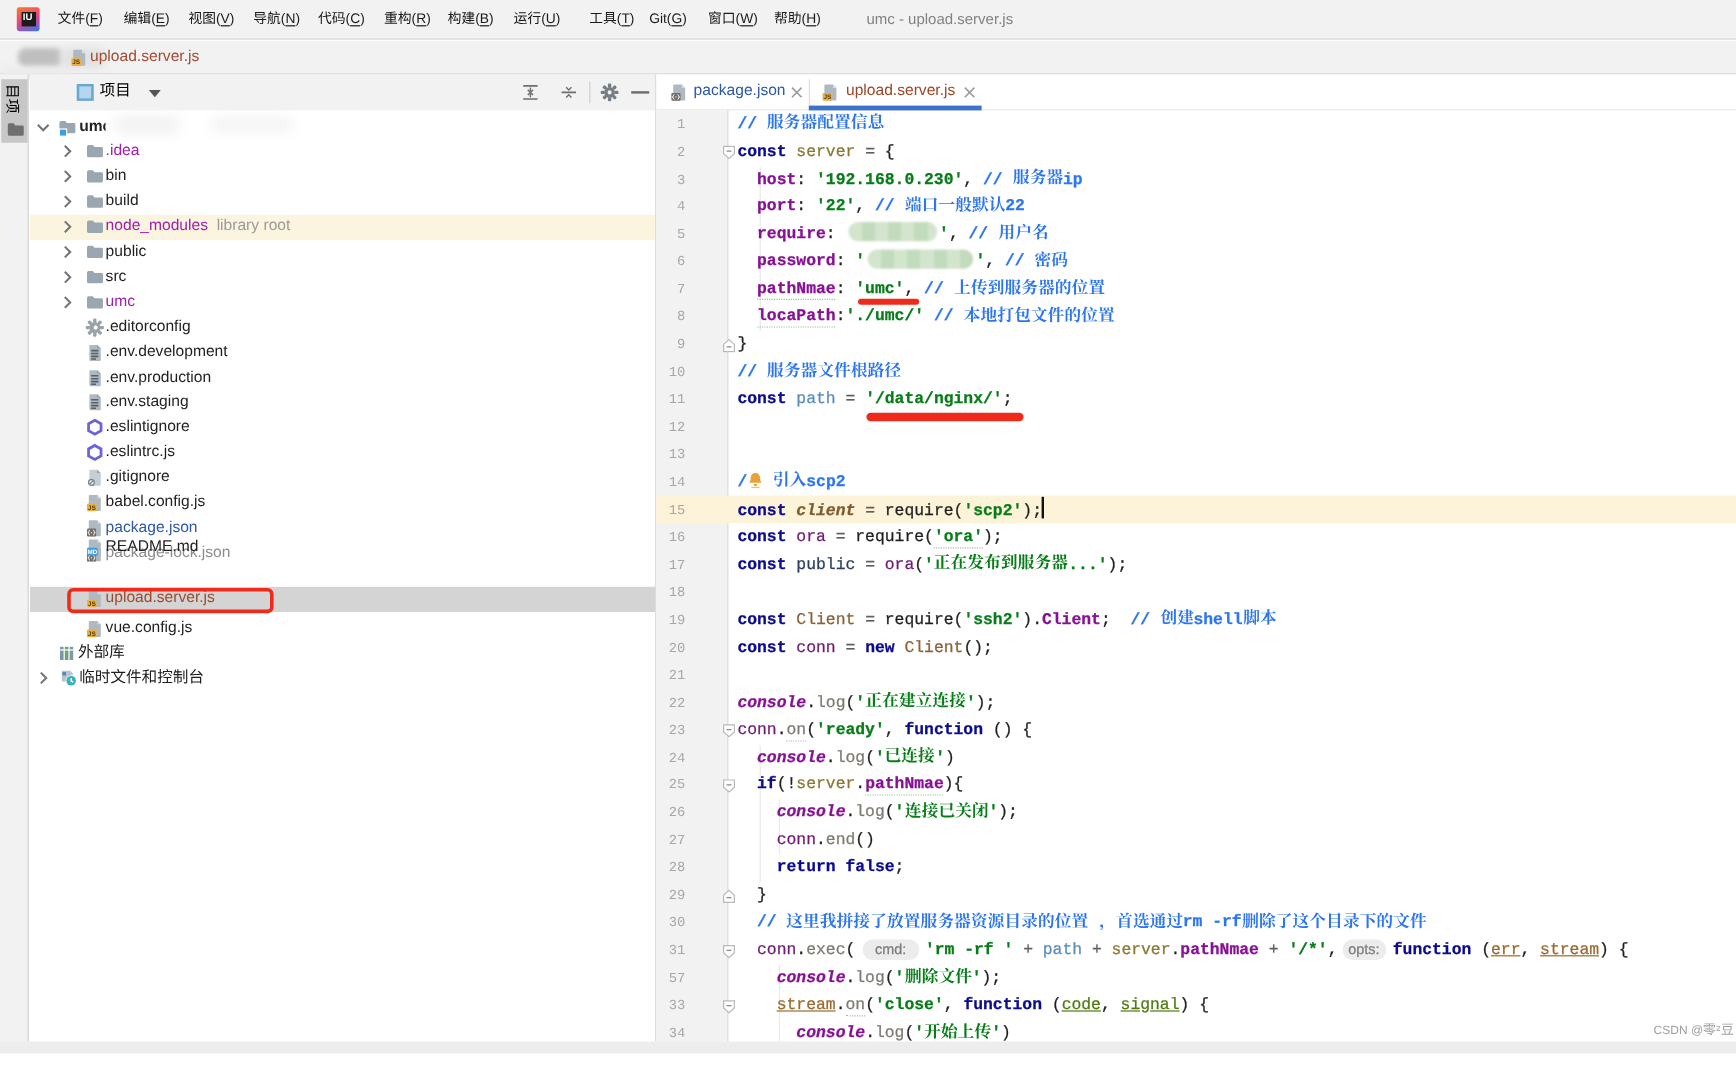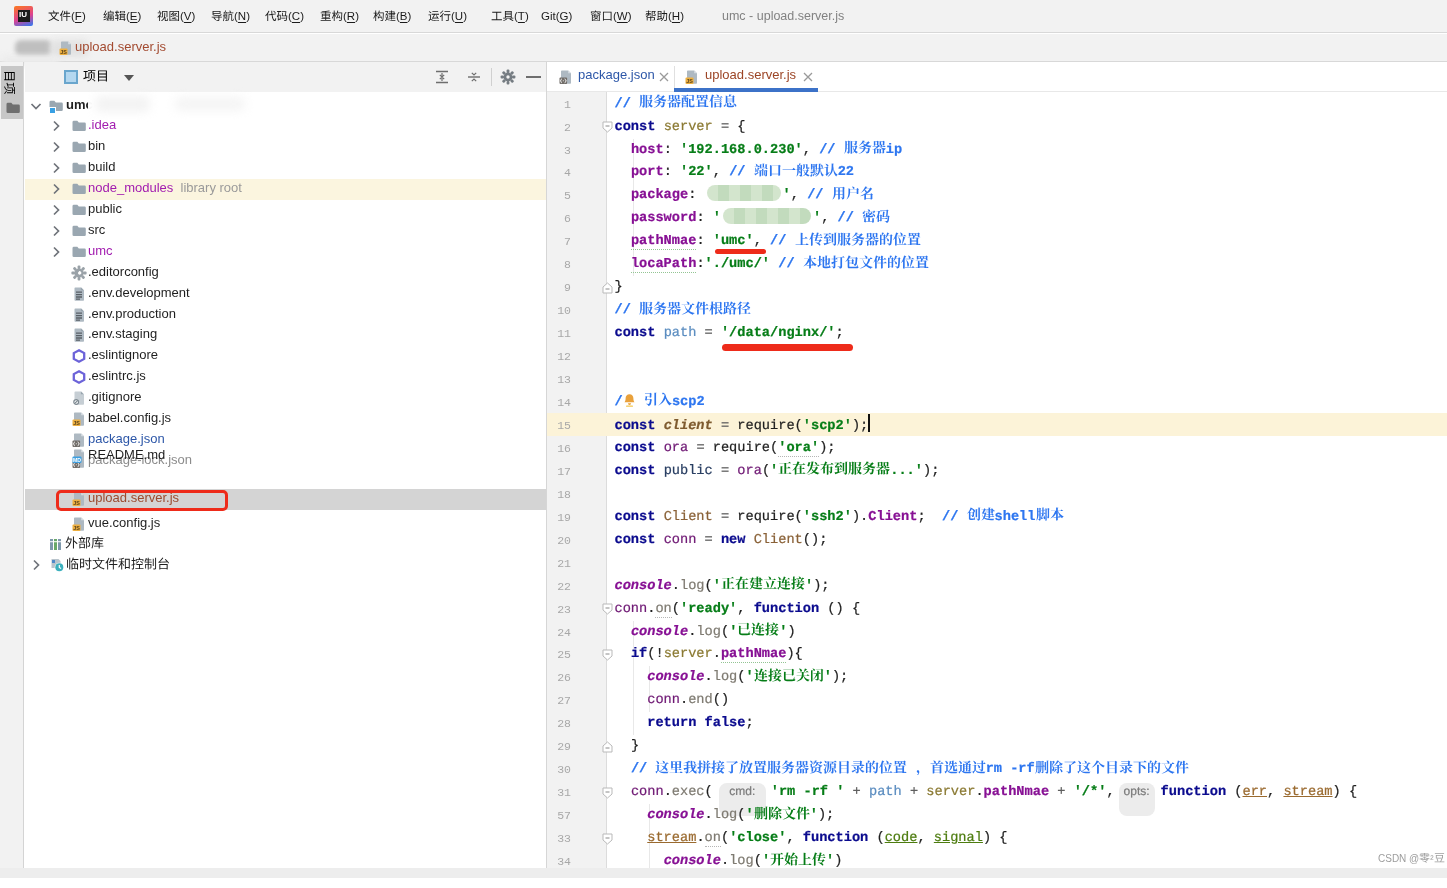--- a/index.html
+++ b/index.html
@@ -40,21 +40,21 @@
 .cl{color:#7e5b2f;font-weight:bold;font-style:italic}
 .clv{color:#8a6238}
 .orv{color:#701a75}
 .spv{color:#2a3f63}
 .er{color:#9a6a2f;text-decoration:underline}
 .cd{color:#4d7c0f;text-decoration:underline}
 .op{color:#5f5f5f}
 .pn{color:#1f1f1f}
 .wavy{border-bottom:1.5px dotted #93c593}
 .wavy2{border-bottom:1.5px dotted #b5b5b5}
-.pill{display:inline-block;background:#ececec;border-radius:8px;font-family:"Liberation Sans";font-size:12px;color:#7c7c7c;font-weight:normal;height:33px;line-height:17px;text-align:center;vertical-align:0px;letter-spacing:0}
+.pill{display:inline-block;background:#ececec;border-radius:8px;font-family:"Liberation Sans";font-size:12px;color:#7c7c7c;font-weight:normal;height:17px;line-height:17px;text-align:center;vertical-align:0px;letter-spacing:0}
 .cursor{display:inline-block;width:2px;height:18px;background:#111;vertical-align:-3px}
 .blurv{display:inline-block;height:16px;border-radius:8px;background:repeating-linear-gradient(90deg,#d3e5cd 0 11px,#c2dbbd 11px 22px);filter:blur(.7px);vertical-align:-3px;margin:0 2px}
 .guide{position:absolute;width:1px;background:#e8e8e8}
 #botband{position:absolute;left:0;top:868px;width:1447px;height:10px;background:#ededed}
 #botwhite{position:absolute;left:0;top:878px;width:1447px;height:10px;background:#fff}
 .redbar{position:absolute;background:#ee2b1a;border-radius:4px}
 #redbox{position:absolute;left:56px;top:490px;width:172px;height:21px;border:3px solid #ee2b1a;border-radius:5px}
 .blurpatch{position:absolute;border-radius:6px}
 #watermark{position:absolute;left:1378px;top:852px;font-size:10px;color:#9d9d9d;white-space:nowrap}
 </style></head><body>
@@ -686,21 +686,21 @@
       <use href="#s5668" x="2000"></use>
     </svg><span class="cm">ip</span></div>
 <div class="cline" style="top:161.4px">  <span class="pp">port</span><span class="pn">:</span> <span class="st">'22'</span><span class="pn">,</span> <span class="cm">// </span><svg class="k cm" width="84.0" height="15.6" viewBox="0 -885 6000 1115" style="vertical-align:-3.2px">
       <use href="#s7aef" x="0"></use>
       <use href="#s53e3" x="1000"></use>
       <use href="#s4e00" x="2000"></use>
       <use href="#s822c" x="3000"></use>
       <use href="#s9ed8" x="4000"></use>
       <use href="#s8ba4" x="5000"></use>
     </svg><span class="cm">22</span></div>
-<div class="cline" style="top:184.4px">  <span class="pp">package</span><span class="pn">:</span> <span class="blurv" style="width:74px"></span><span class="st">'</span><span class="pn">,</span> <span class="cm">// </span><svg class="k cm" width="42.0" height="15.6" viewBox="0 -885 3000 1115" style="vertical-align:-3.2px">
+<div class="cline" style="top:184.4px">  <span class="pp">require</span><span class="pn">:</span> <span class="blurv" style="width:74px"></span><span class="st">'</span><span class="pn">,</span> <span class="cm">// </span><svg class="k cm" width="42.0" height="15.6" viewBox="0 -885 3000 1115" style="vertical-align:-3.2px">
       <use href="#s7528" x="0"></use>
       <use href="#s6237" x="1000"></use>
       <use href="#s540d" x="2000"></use>
     </svg></div>
 <div class="cline" style="top:207.3px">  <span class="pp">password</span><span class="pn">:</span> <span class="st">'</span><span class="blurv" style="width:88px"></span><span class="st">'</span><span class="pn">,</span> <span class="cm">// </span><svg class="k cm" width="28.0" height="15.6" viewBox="0 -885 2000 1115" style="vertical-align:-3.2px">
       <use href="#s5bc6" x="0"></use>
       <use href="#s7801" x="1000"></use>
     </svg></div>
 <div class="cline" style="top:230.3px">  <span class="pp wavy">pathNmae</span><span class="pn">:</span> <span class="st">'umc'</span><span class="pn">,</span> <span class="cm">// </span><svg class="k cm" width="126.0" height="15.6" viewBox="0 -885 9000 1115" style="vertical-align:-3.2px">
       <use href="#s4e0a" x="0"></use>

